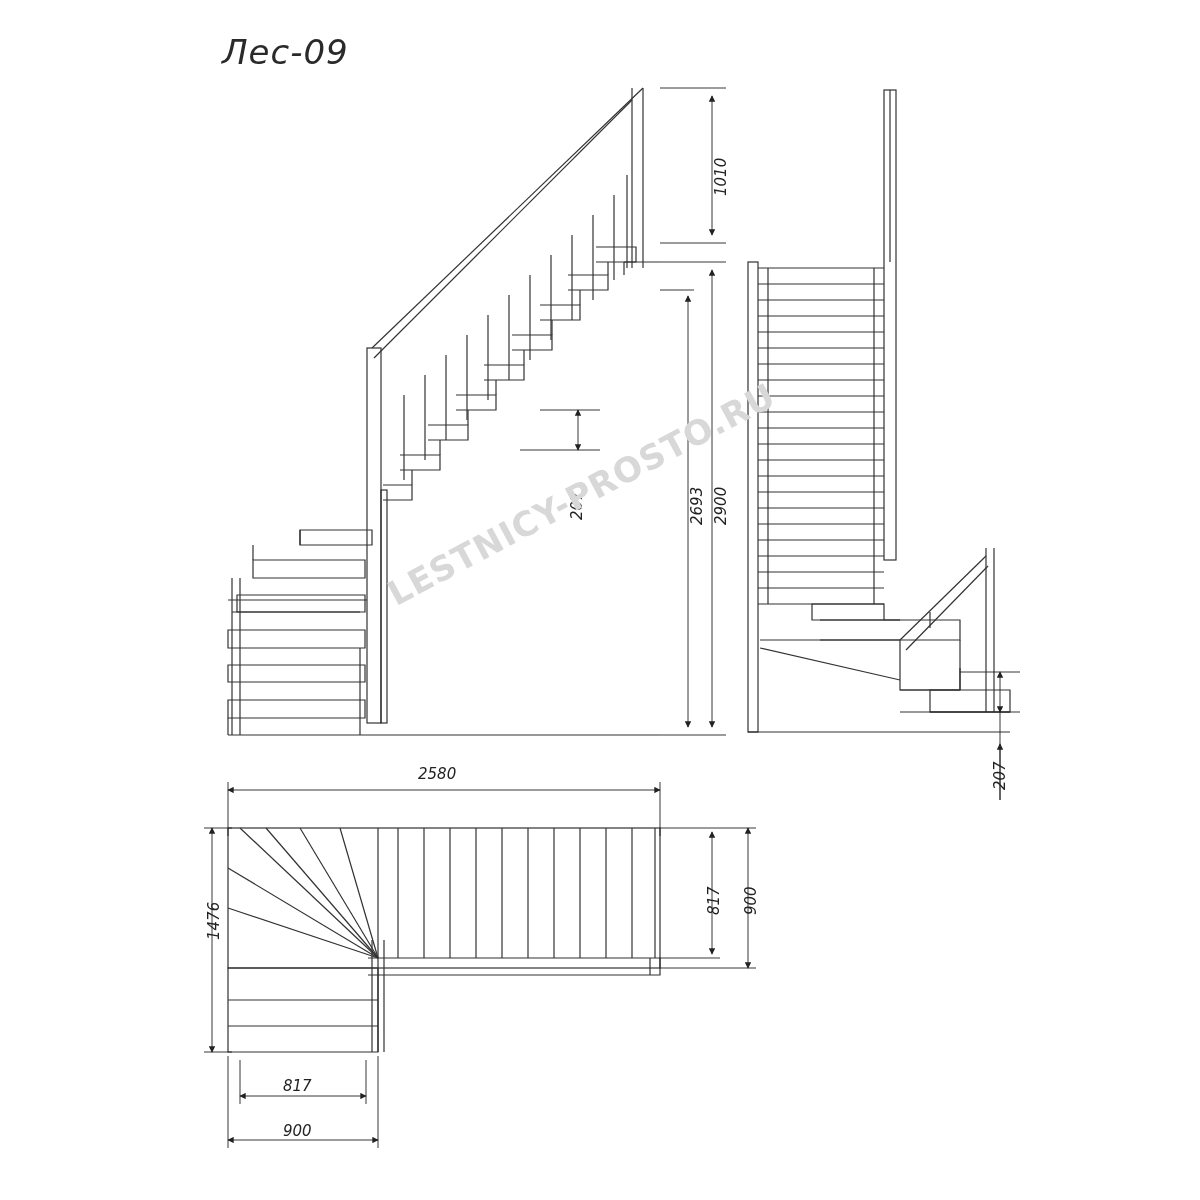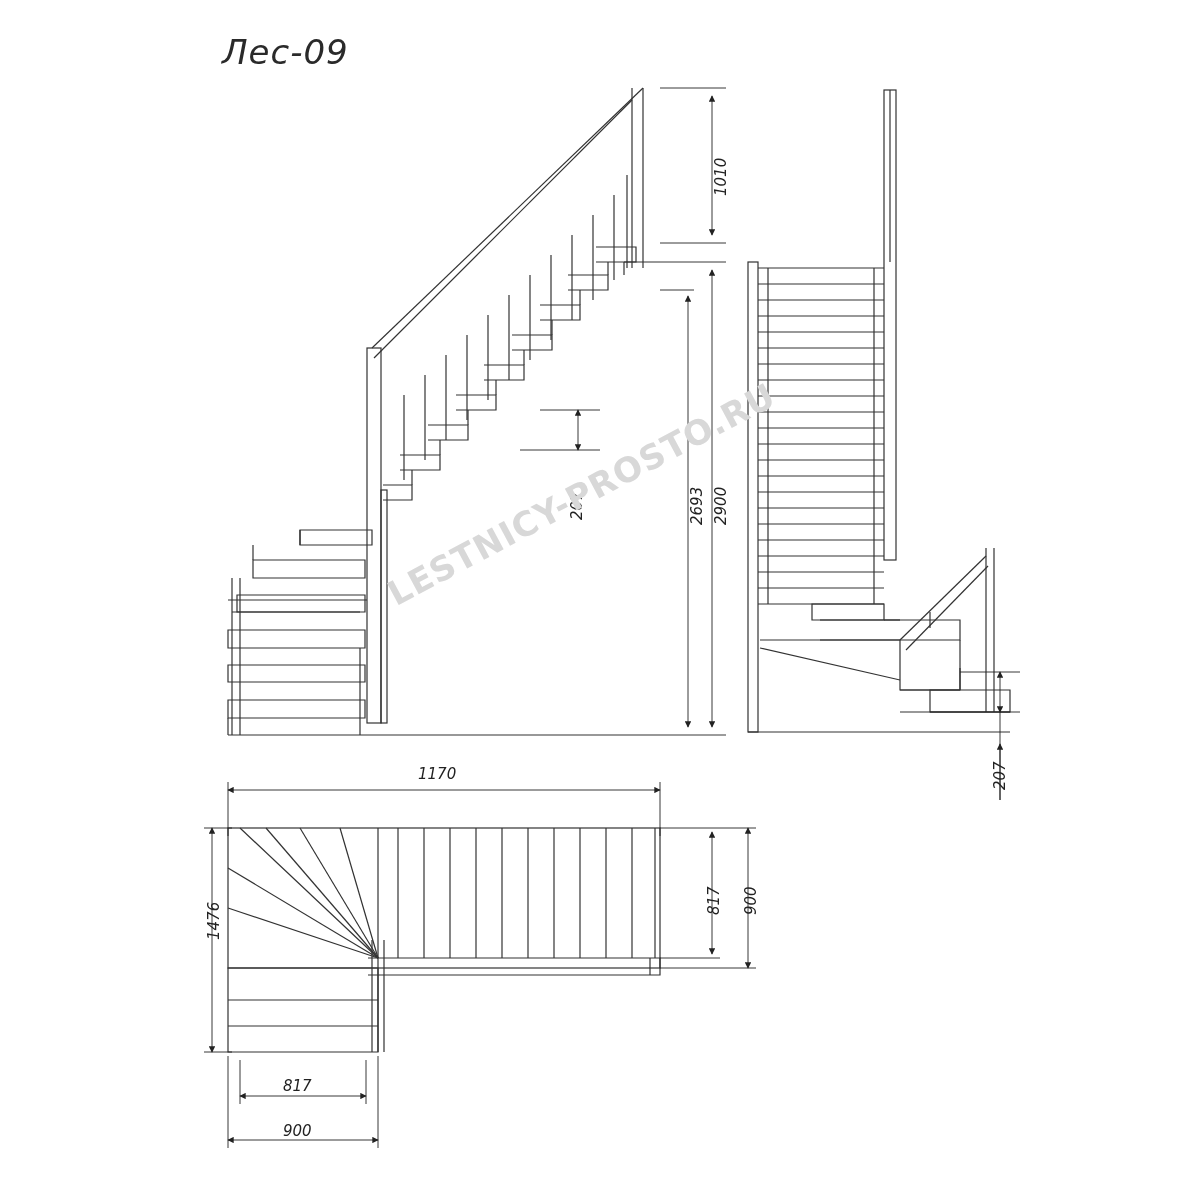--- a/index.html
+++ b/index.html
@@ -224,21 +224,21 @@
   <div class="dim vert" style="left:712px;top:196px;">1010</div>
 
   <div class="dim vert" style="left:712px;top:525px;">2900</div>
 
   <div class="dim vert" style="left:688px;top:525px;">2693</div>
 
   <div class="dim vert" style="left:568px;top:520px;">207</div>
 
   <div class="dim vert" style="left:991px;top:790px;">207</div>
 
-  <div class="dim" style="left:418px;top:765px;">1170</div>
+  <div class="dim" style="left:418px;top:765px;">2580</div>
 
   <div class="dim vert" style="left:705px;top:915px;">817</div>
 
   <div class="dim vert" style="left:742px;top:915px;">900</div>
 
   <div class="dim vert" style="left:205px;top:940px;">1476</div>
 
   <div class="dim" style="left:283px;top:1077px;">817</div>
 
   <div class="dim" style="left:283px;top:1122px;">900</div>

